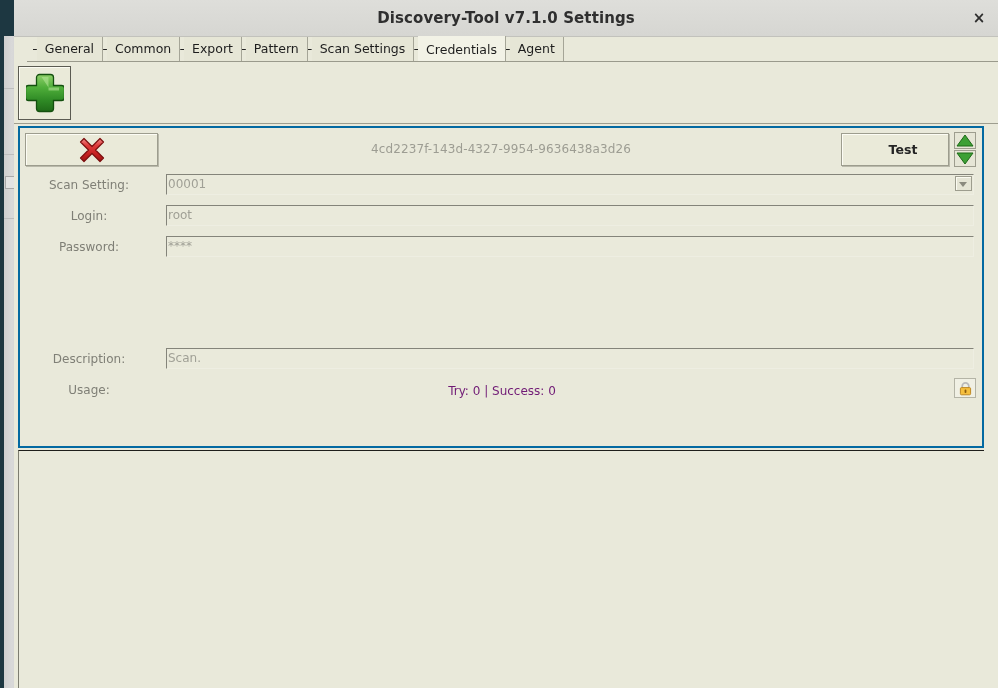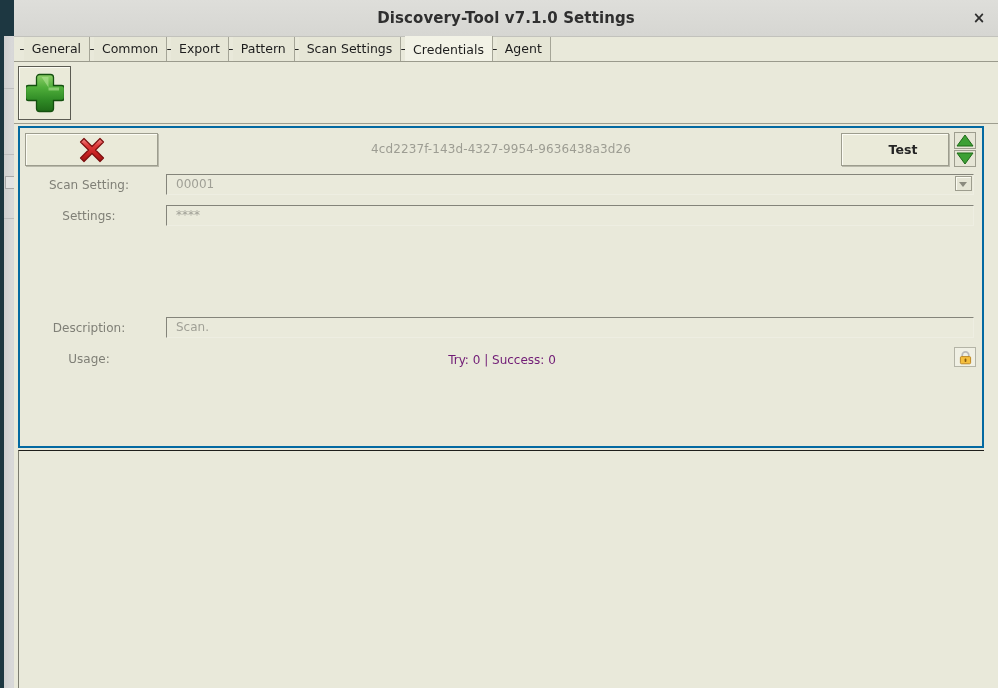--- a/index.html
+++ b/index.html
@@ -94,20 +94,21 @@
 
   
   .tabstrip {
     position: relative;
     height: 25px;
     background: #e9e9da;
     border-bottom: 1px solid #9a9a8c;
     padding-left: 4px;
     box-sizing: border-box;
     white-space: nowrap;
+    margin-left: 13px;
   }
   .tab {
     display: inline-block;
     position: relative;
     height: 24px;
     padding: 0 8px;
     line-height: 24px;
     font-size: 12.5px;
     color: #1d1d1d;
     background: #e6e6d6;
@@ -270,21 +271,21 @@
     left: 146px;
     top: 2px;
     height: 21px;
     background: #eaeadb;
     border-top: 1px solid #84847a;
     border-left: 1px solid #84847a;
     border-right: 1px solid #eeeee2;
     border-bottom: 1px solid #eeeee2;
     box-sizing: border-box;
     line-height: 19px;
-    padding-left: 9px;
+    padding-left: 1px;
     font-size: 12px;
     color: #a0a096;
     overflow: hidden;
     white-space: nowrap;
   }
   .field.combo { right: 8px; }
   .field.text  { right: 8px; }
   .combo-arrow {
     position: absolute;
     right: 2px;
@@ -439,23 +440,27 @@
 
       <div class="form">
 
         <div class="row">
           <div class="row-label">Scan Setting:</div>
           <div class="field combo">00001</div>
           <div class="combo-arrow" style="right:10px;top:4px"></div>
         </div>
 
 
-
         <div class="row">
-          <div class="row-label">Settings:</div>
+          <div class="row-label">Login:</div>
+          <div class="field text">root</div>
+        </div>
+
+        <div class="row">
+          <div class="row-label">Password:</div>
           <div class="field text">****</div>
         </div>
 
         <div class="gap"></div>
 
         <div class="row row-desc">
           <div class="row-label">Description:</div>
           <div class="field text">Scan.</div>
         </div>
 

